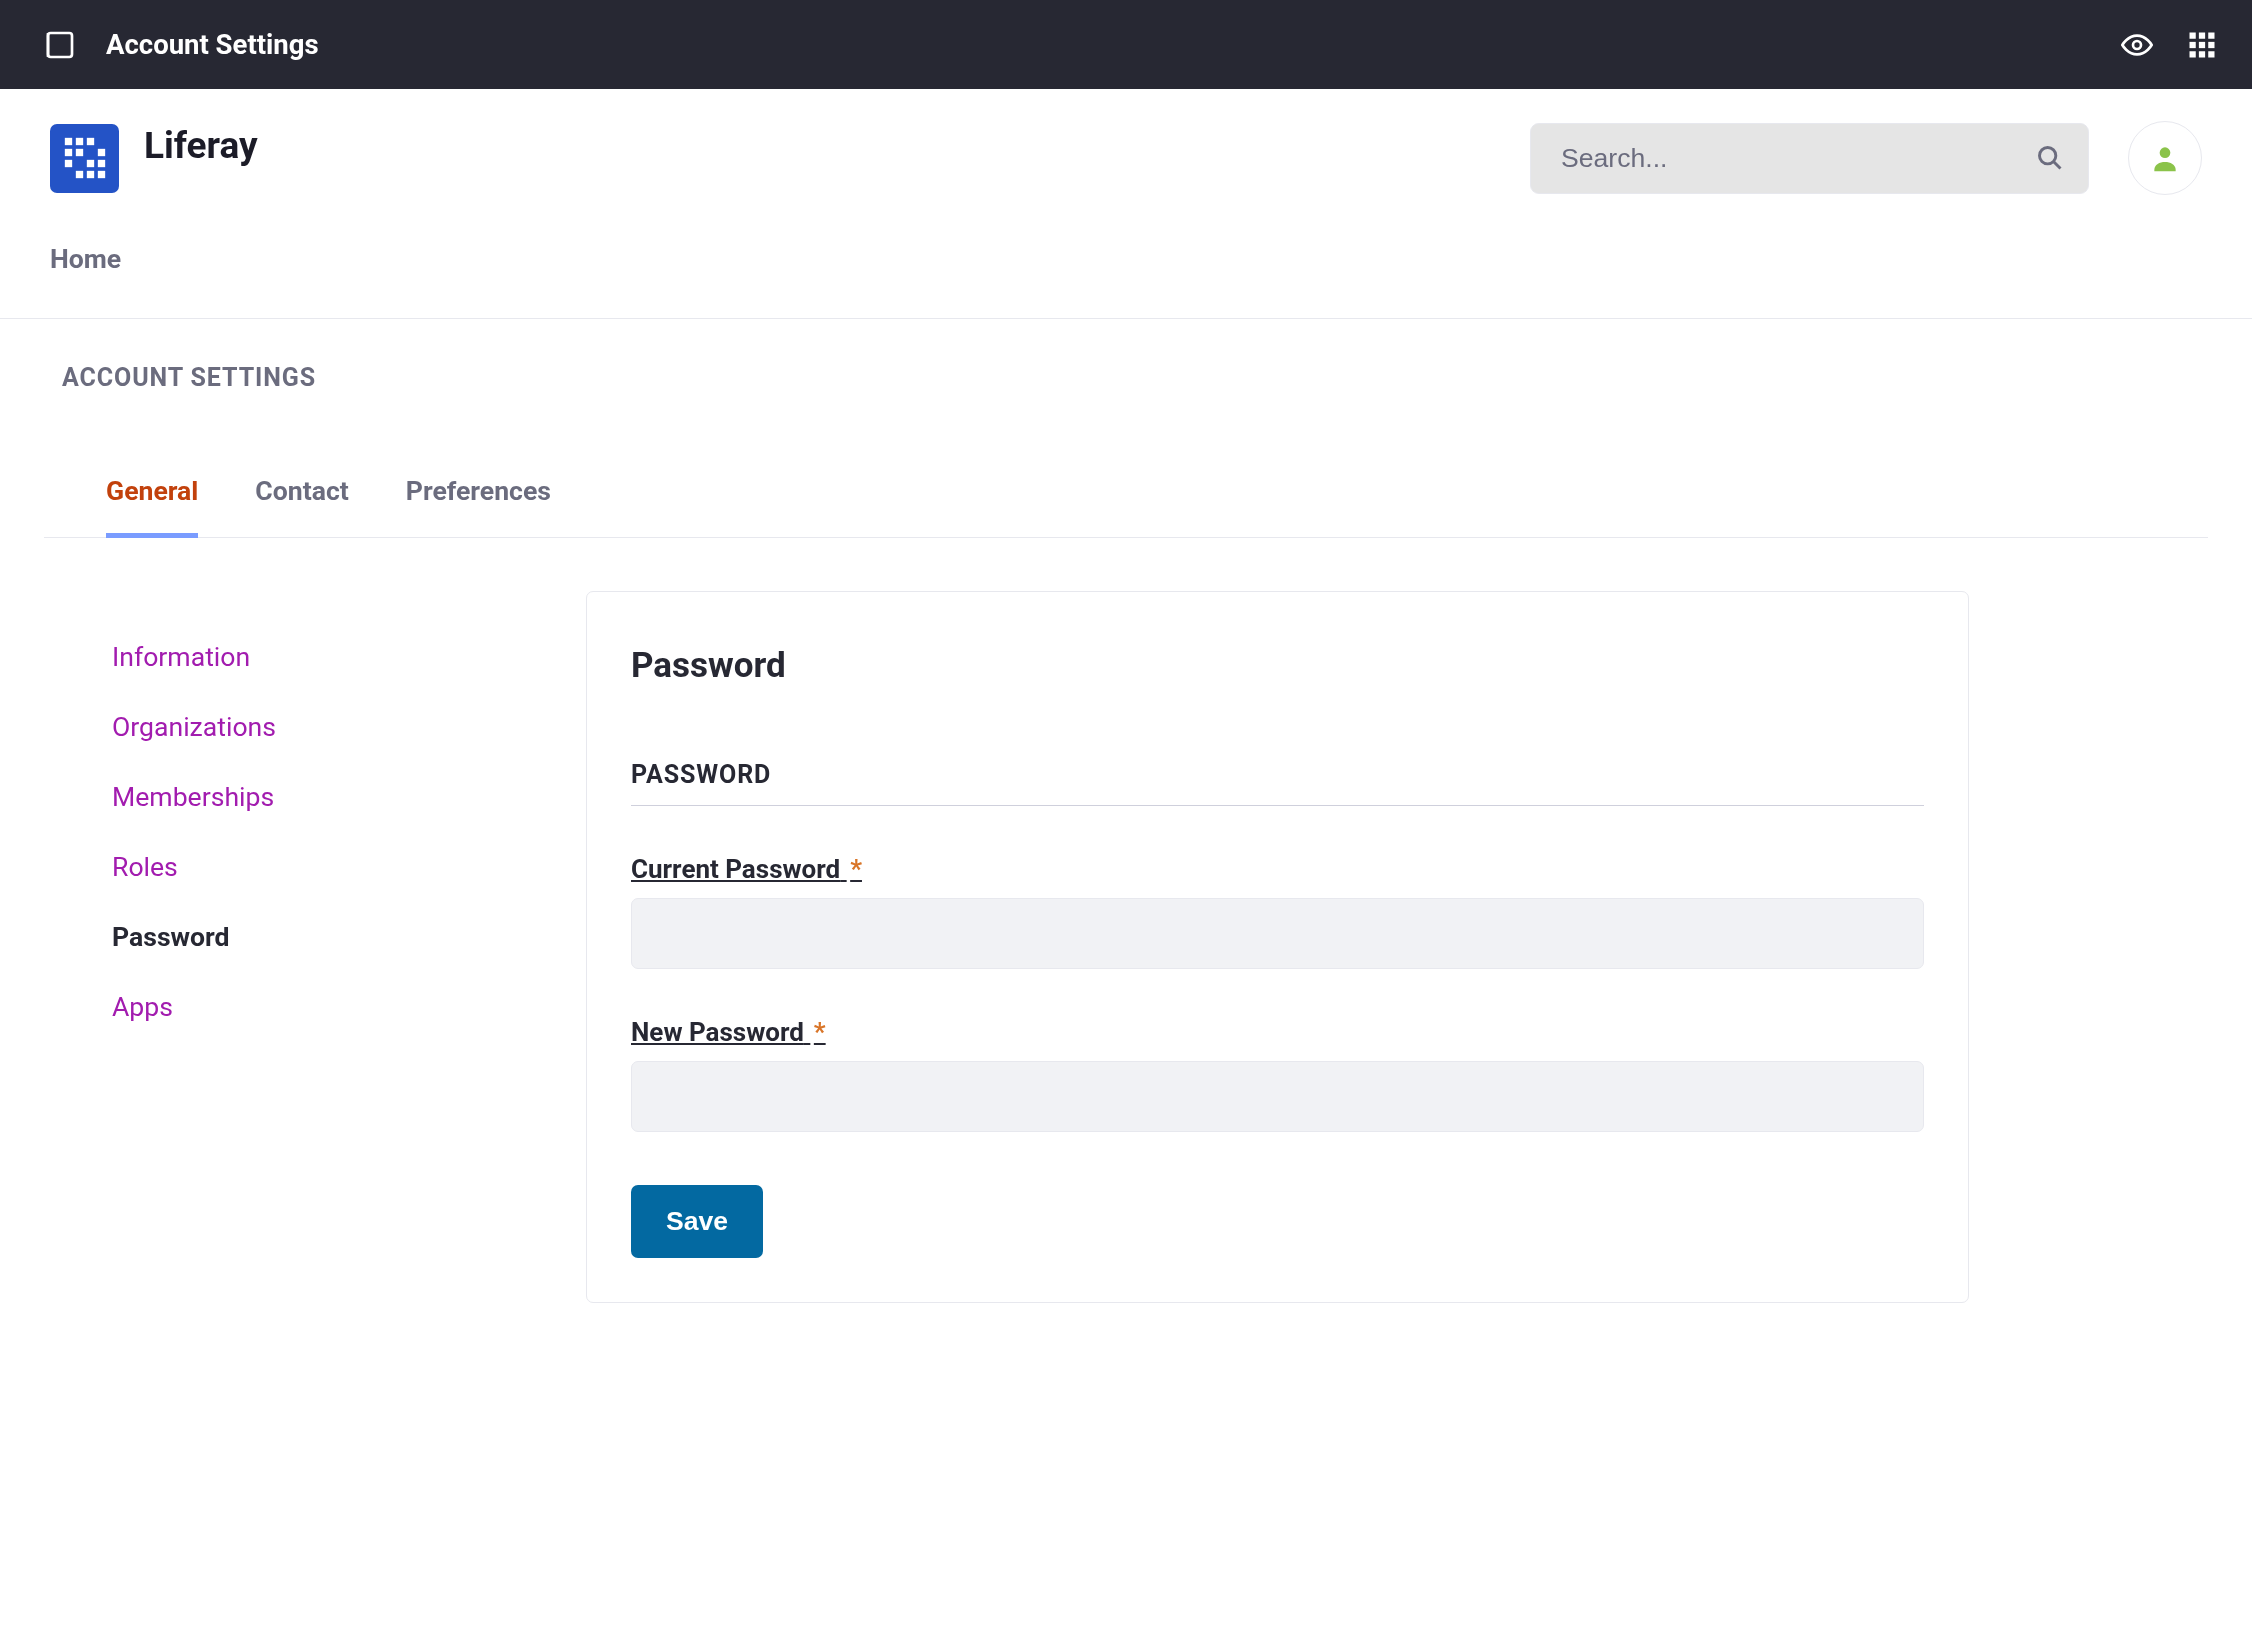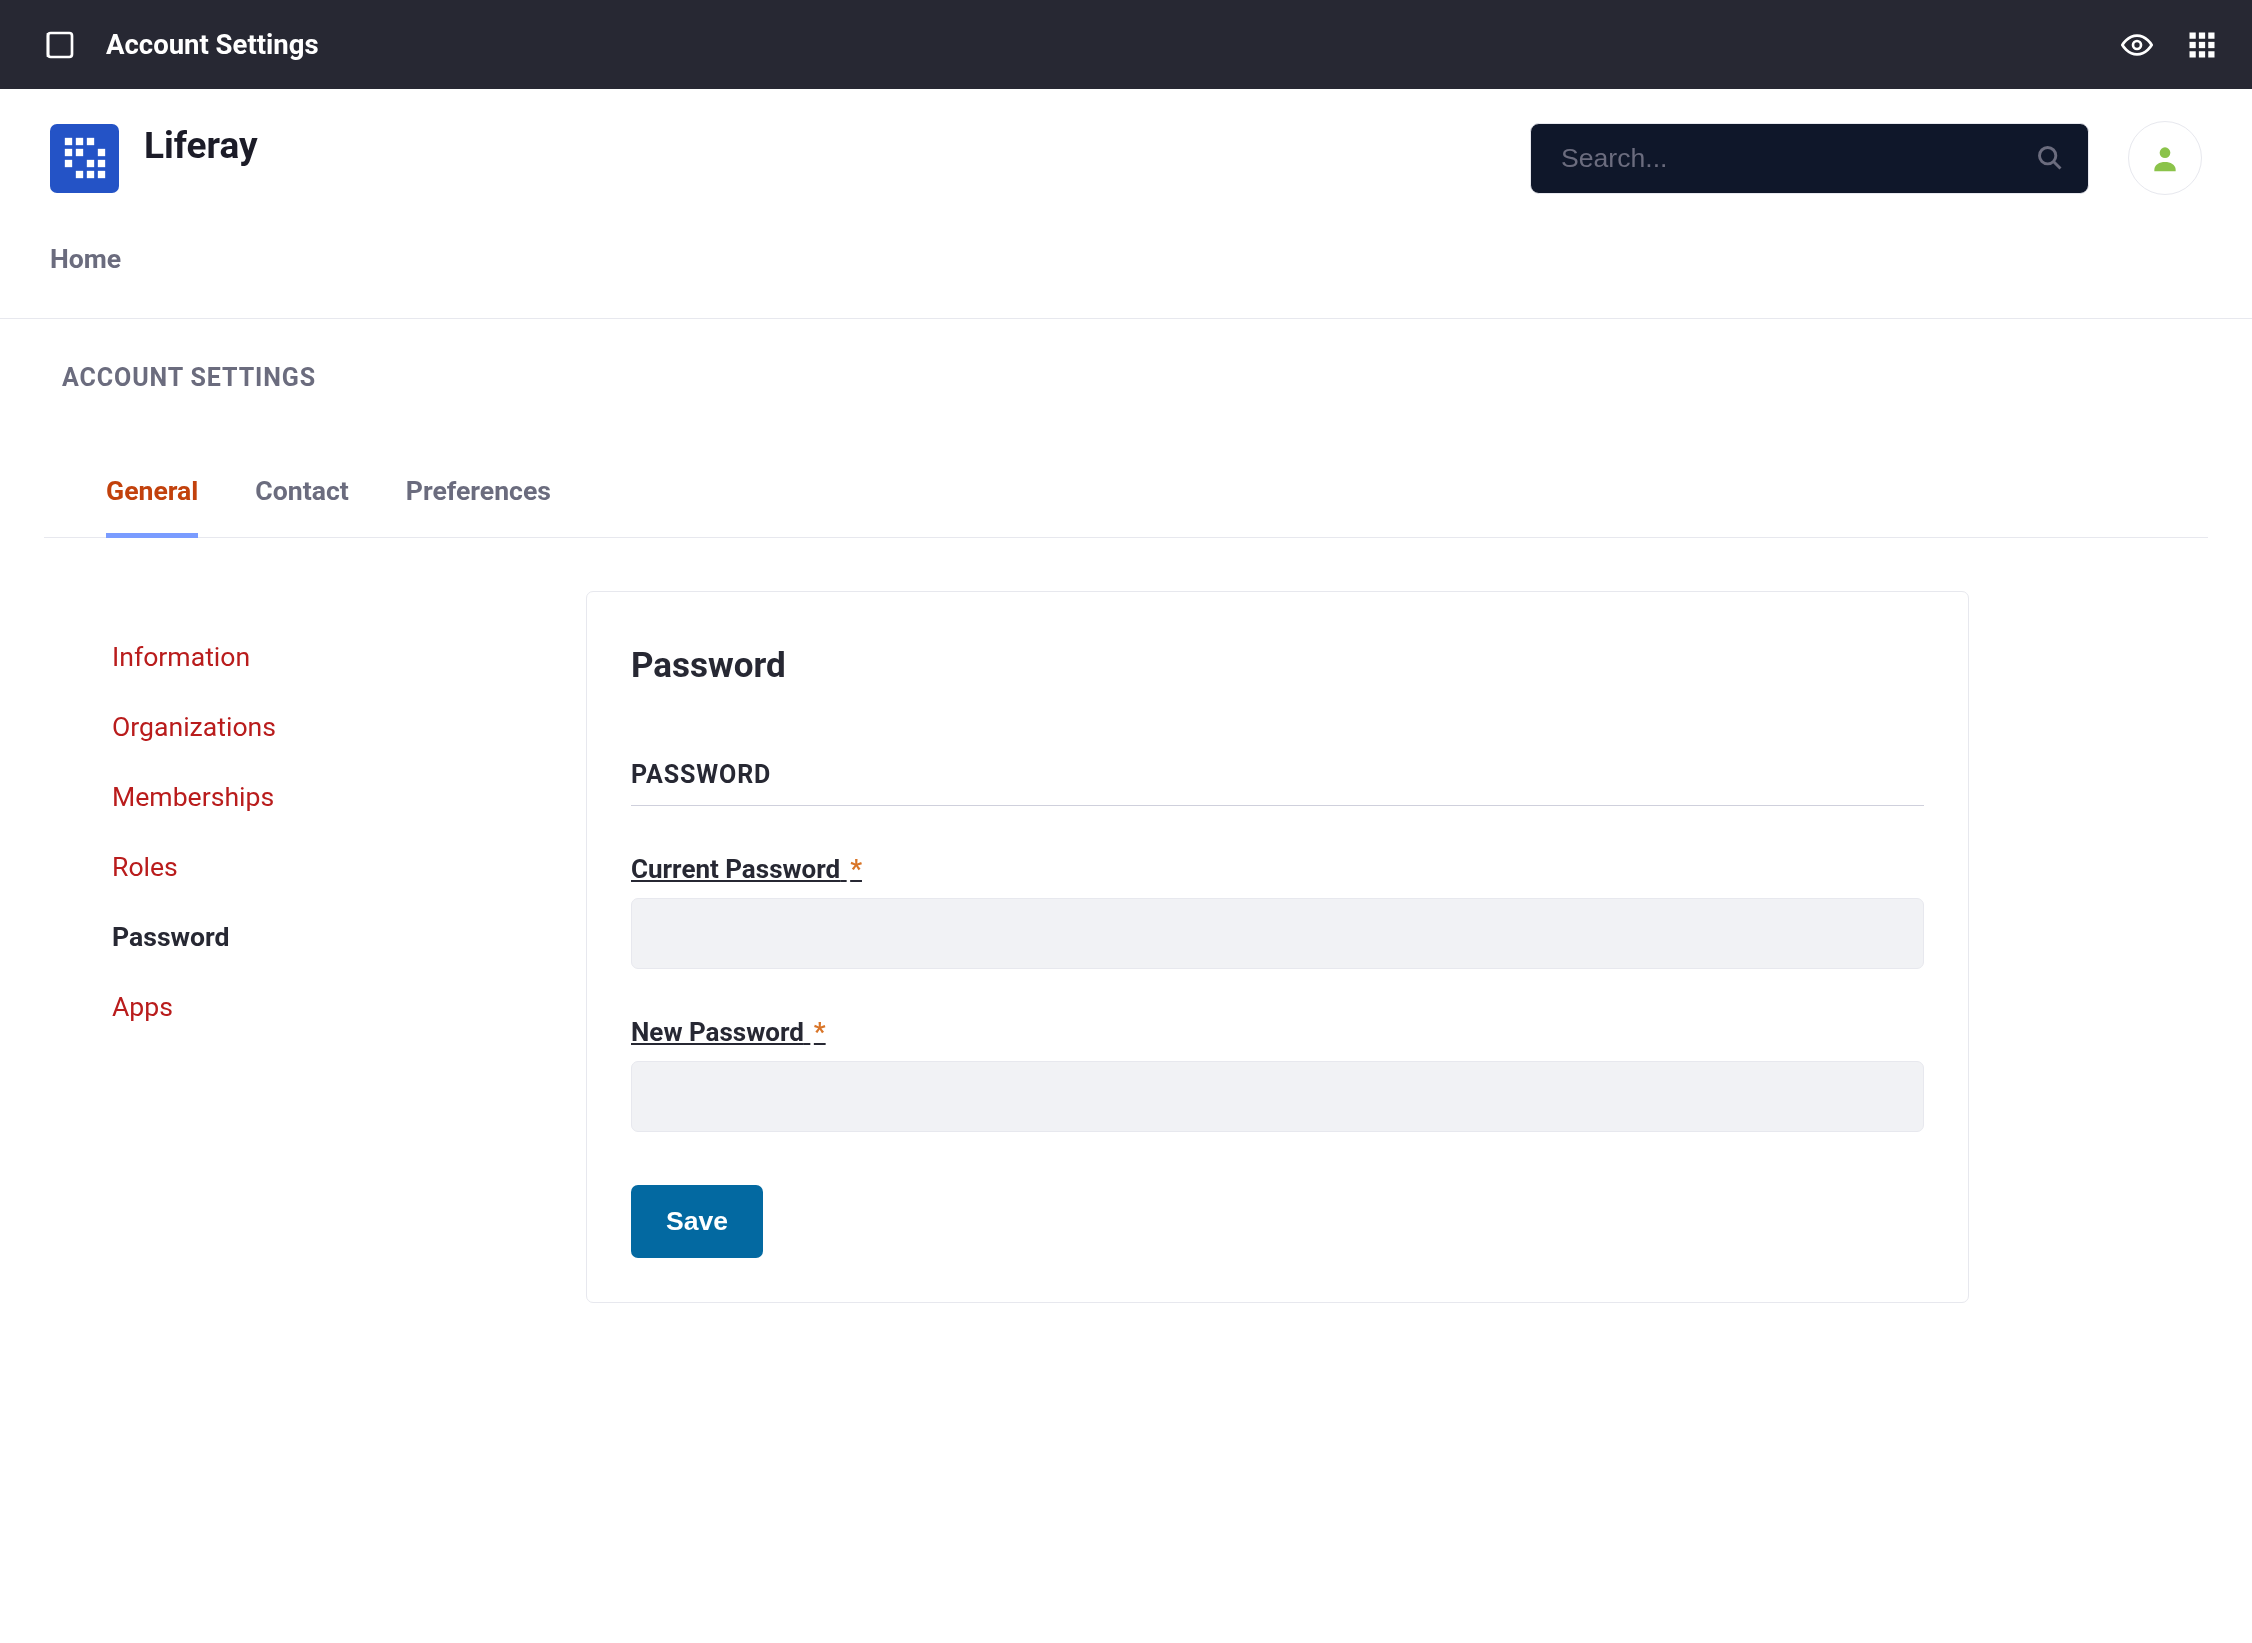--- a/index.html
+++ b/index.html
@@ -82,21 +82,21 @@
     align-items: center;
     gap: 39px;
   }
   .search-wrap {
     position: relative;
     width: 559px;
   }
   .search-input {
     width: 100%;
     height: 71px;
-    background: #0f172a;
+    background: #e5e5e5;
     border: 0.9px solid #e7e8ee;
     border-radius: 8.9px;
     padding: 0 78px 0 30px;
     font-size: 26.6px;
     color: #6b6c7e;
     outline: none;
   }
   .search-input::placeholder { color: #6b6c7e; }
   .search-icon-btn {
     position: absolute;
@@ -170,21 +170,21 @@
     padding: 53px 44px 71px 89px;
     gap: 71px;
   }
   .sidenav {
     width: 426px;
     padding-top: 30px;
   }
   .sidenav .nav-item {
     padding: 19.5px 23px;
     font-size: 26.6px;
-    color: #b91c1c;
+    color: #a21caf;
     cursor: pointer;
   }
   .sidenav .nav-item.active {
     color: #272833;
     font-weight: 700;
   }
 
   .panel {
     flex: 1;
     max-width: 1383px;

